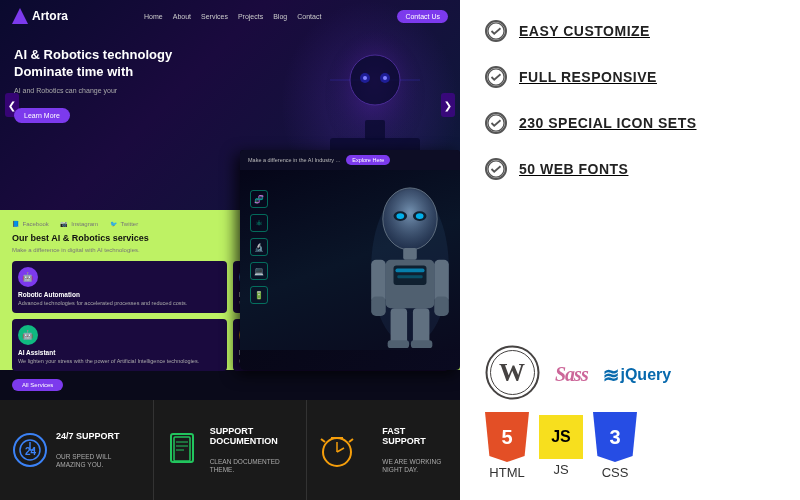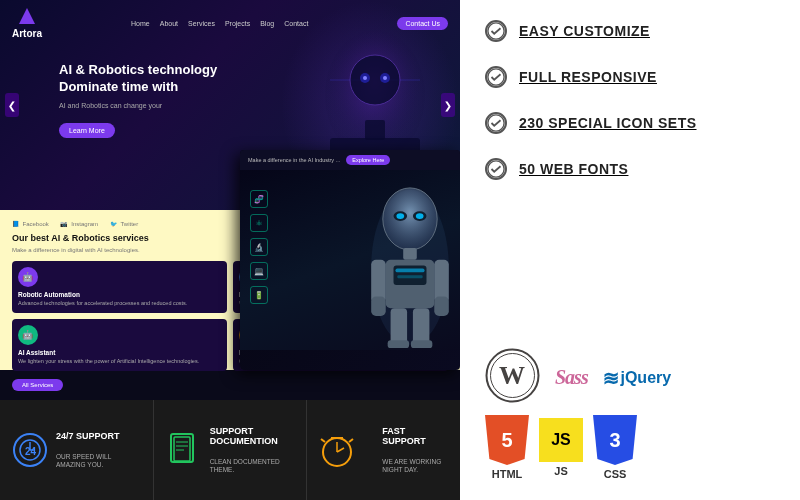--- a/index.html
+++ b/index.html
@@ -37,23 +37,22 @@
       padding: 8px 12px;
       font-size: 7px;
       color: #ccc;
     }
 
     .logo-area {
       display: flex;
       align-items: center;
       gap: 4px;
       color: #fff;
-      font-size: 10px;
+      font-size: 12px;
       font-weight: bold;
-      flex-direction: column;
     }
 
     .logo-icon {
       width: 16px;
       height: 16px;
       background: #7c3aed;
       clip-path: polygon(50% 0%, 100% 100%, 0% 100%);
     }
 
     .nav-links {
@@ -68,21 +67,20 @@
       color: #fff;
       padding: 3px 8px;
       border-radius: 10px;
       font-size: 7px;
     }
 
     .hero-content {
       padding: 15px 14px;
       position: relative;
       z-index: 2;
-      margin-left: 45px;
     }
 
     .hero-title {
       color: #fff;
       font-size: 13px;
       font-weight: bold;
       line-height: 1.3;
       margin-bottom: 6px;
     }
 
@@ -134,21 +132,21 @@
       color: #fff;
       font-size: 10px;
       cursor: pointer;
     }
     .arrow-left { left: 5px; }
     .arrow-right { right: 5px; }
 
     
     .services-section {
       padding: 10px 12px;
-      background: #fef9c3;
+      background: #bef264;
       height: 160px;
     }
 
     .services-bar {
       display: flex;
       align-items: center;
       gap: 12px;
       margin-bottom: 6px;
       font-size: 7px;
       color: #555;
@@ -395,22 +393,22 @@
       gap: 10px;
     }
 
     .badge-container {
       display: flex;
       flex-direction: column;
       align-items: center;
     }
 
     .badge-label {
-      font-size: 11px;
-      font-weight: bold;
+      font-size: 13px;
+      font-weight: normal;
       color: #333;
       margin-top: 3px;
       text-align: center;
     }
   </style>
 </head>
 <body>
 
 <div class="left-panel">
 

